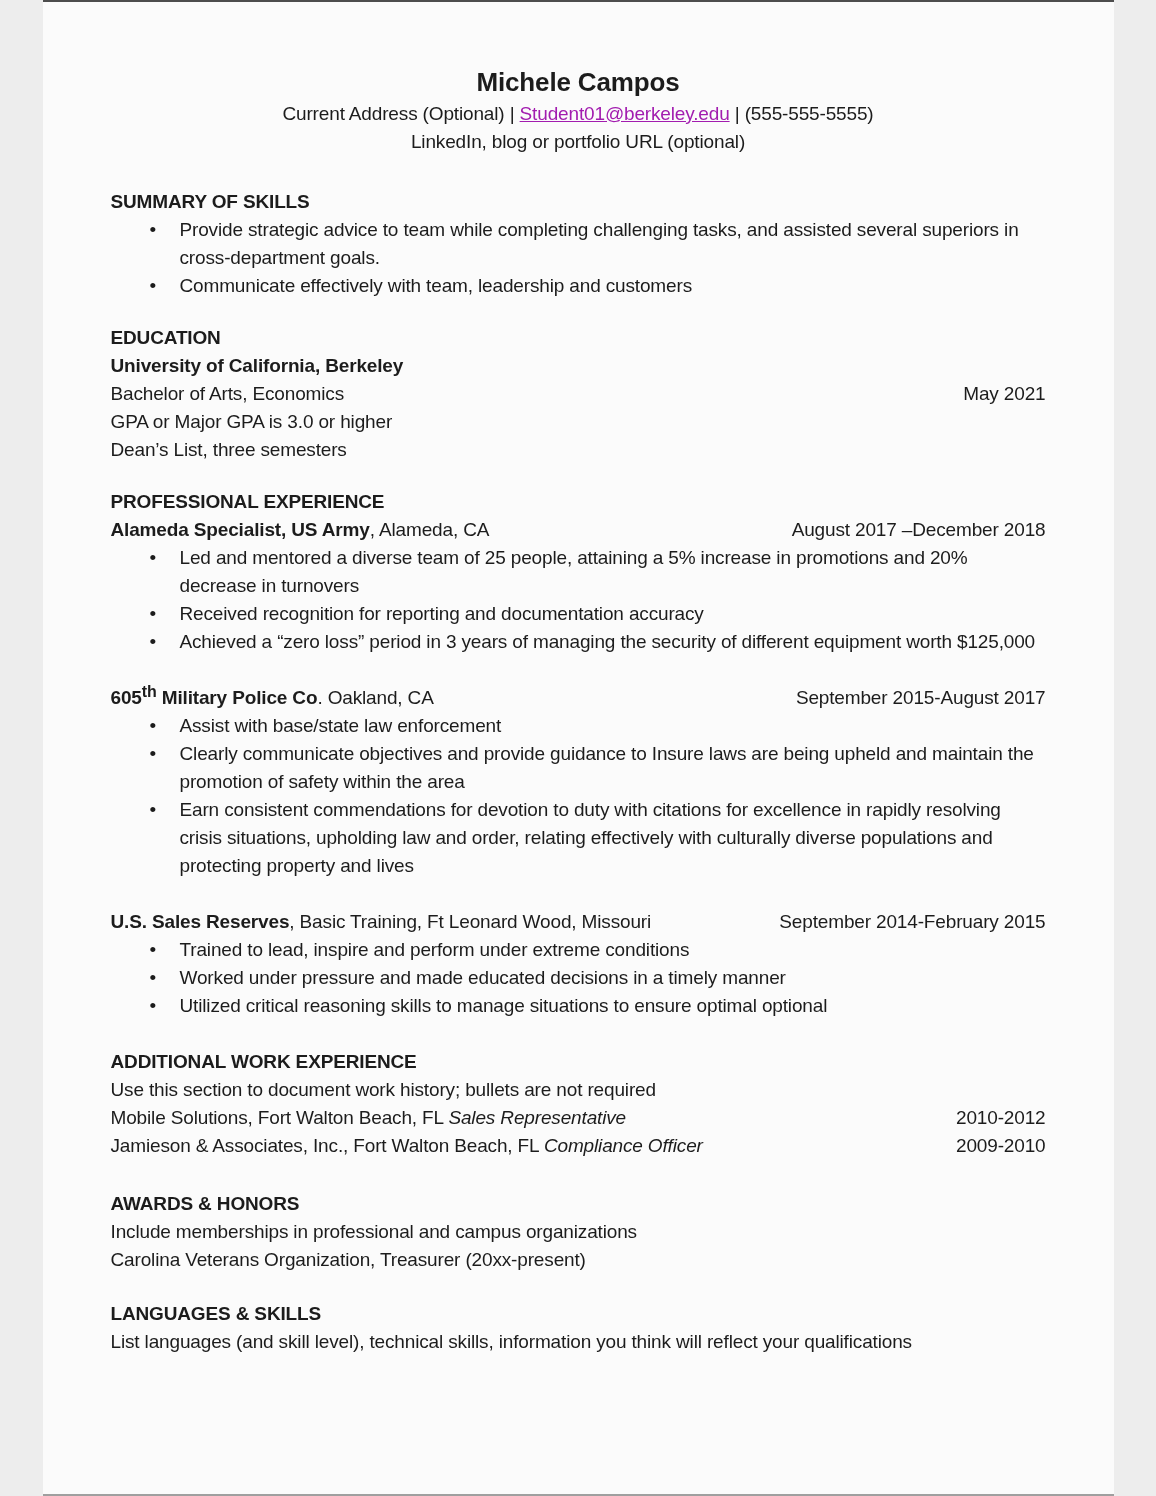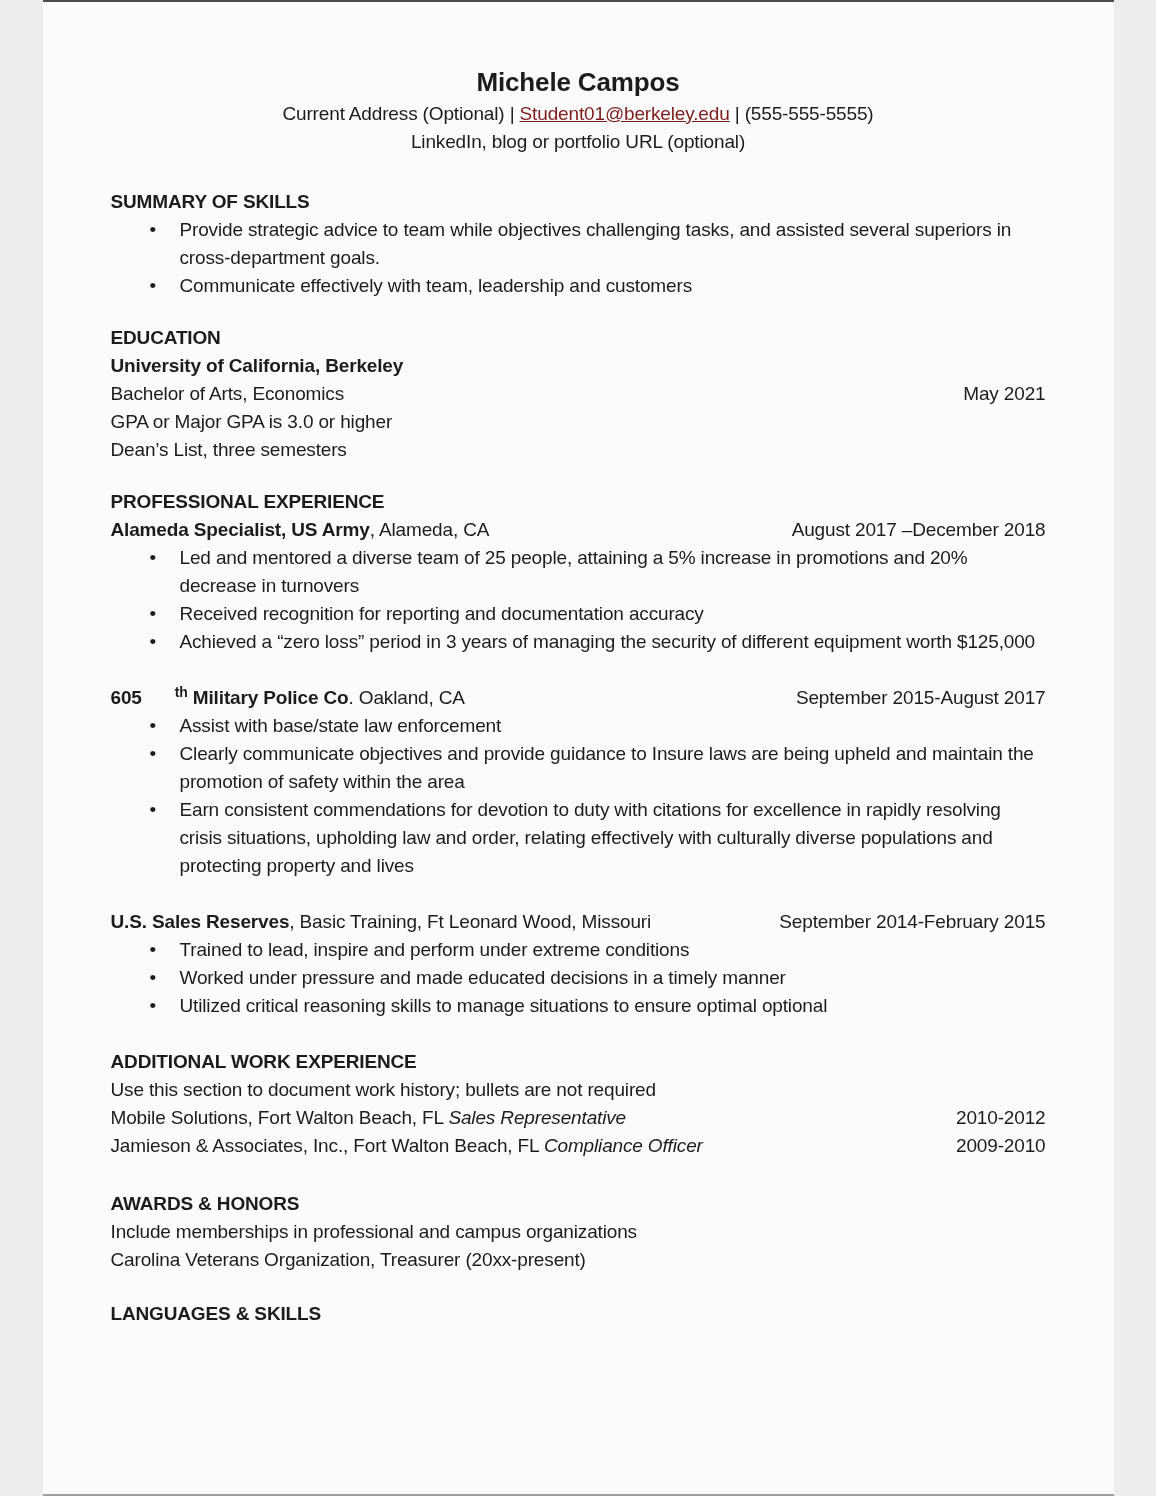--- a/index.html
+++ b/index.html
@@ -21,32 +21,32 @@
   }
   .center { text-align: center; }
   .name {
     font-size: 26px;
     font-weight: bold;
     line-height: 36px;
   }
   .sec-title { font-weight: bold; }
   .b { font-weight: bold; }
   .bi { font-weight: normal; font-style: italic; }
-  a.email-link { color: #7f1d1d; text-decoration: underline; cursor: pointer; }
+  a.email-link { color: #a21caf; text-decoration: underline; cursor: pointer; }
   ul.bullets { list-style: none; }
   ul.bullets li { position: relative; padding-left: 69px; }
   ul.bullets li::before {
     content: "\2022";
     position: absolute;
     left: 39px;
     top: 0;
   }
   .row { display: flex; justify-content: space-between; align-items: flex-start; }
   .row .dates { white-space: nowrap; padding-left: 20px; }
-  sup { font-size: 14px; line-height: 0; vertical-align: super; margin-left: 33px; }
+  sup { font-size: 16px; line-height: 0; vertical-align: super; }
   
   .sect-summary    { margin-top: 32px; }
   .sect-education  { margin-top: 24px; }
   .sect-experience { margin-top: 24px; }
   .job + .job      { margin-top: 28px; }
   .sect-additional { margin-top: 28px; }
   .sect-awards     { margin-top: 30px; }
   .sect-languages  { margin-top: 26px; }
 </style>
 </head>
@@ -58,21 +58,21 @@
     <div class="name">Michele Campos</div>
     <div>
       <span>Current Address (Optional) | </span><a class="email-link" href="#">Student01@berkeley.edu</a><span> | (555-555-5555)</span>
     </div>
     <div>LinkedIn, blog or portfolio URL (optional)</div>
   </div>
 
   <div class="sect-summary">
     <div class="sec-title">SUMMARY OF SKILLS</div>
     <ul class="bullets">
-      <li>Provide strategic advice to team while objectives challenging tasks, and assisted several superiors in cross-department goals.</li>
+      <li>Provide strategic advice to team while completing challenging tasks, and assisted several superiors in cross-department goals.</li>
       <li>Communicate effectively with team, leadership and customers</li>
     </ul>
   </div>
 
   <div class="sect-education">
     <div class="sec-title">EDUCATION</div>
     <div class="b">University of California, Berkeley</div>
     <div class="row">
       <span>Bachelor of Arts, Economics</span>
       <span class="dates">May 2021</span>
@@ -135,15 +135,16 @@
   </div>
 
   <div class="sect-awards">
     <div class="sec-title">AWARDS &amp; HONORS</div>
     <div>Include memberships in professional and campus organizations</div>
     <div>Carolina Veterans Organization, Treasurer (20xx-present)</div>
   </div>
 
   <div class="sect-languages">
     <div class="sec-title">LANGUAGES &amp; SKILLS</div>
+    <div>List languages (and skill level), technical skills, information you think will reflect your qualifications</div>
   </div>
 
 </div>
 
 </body></html>

